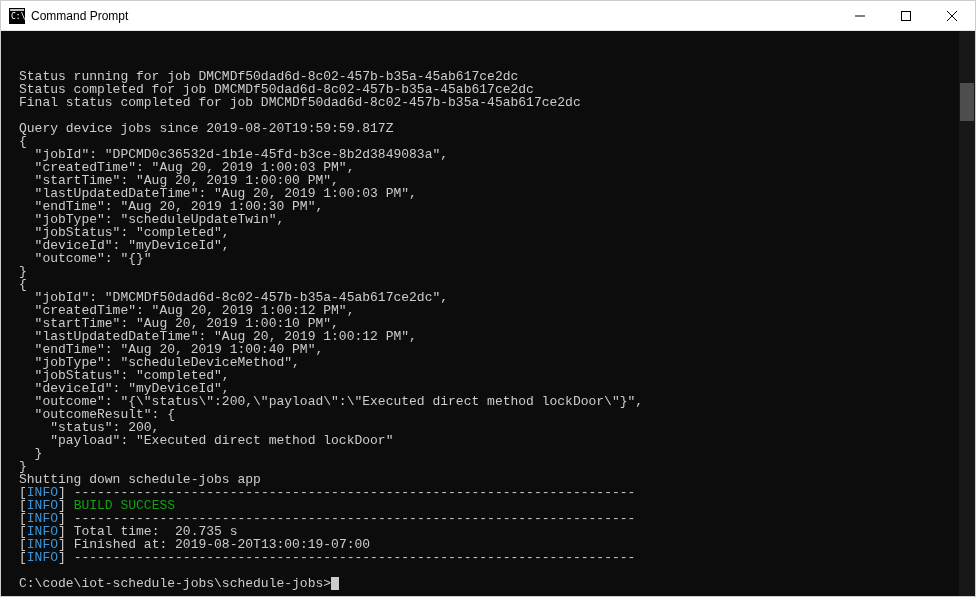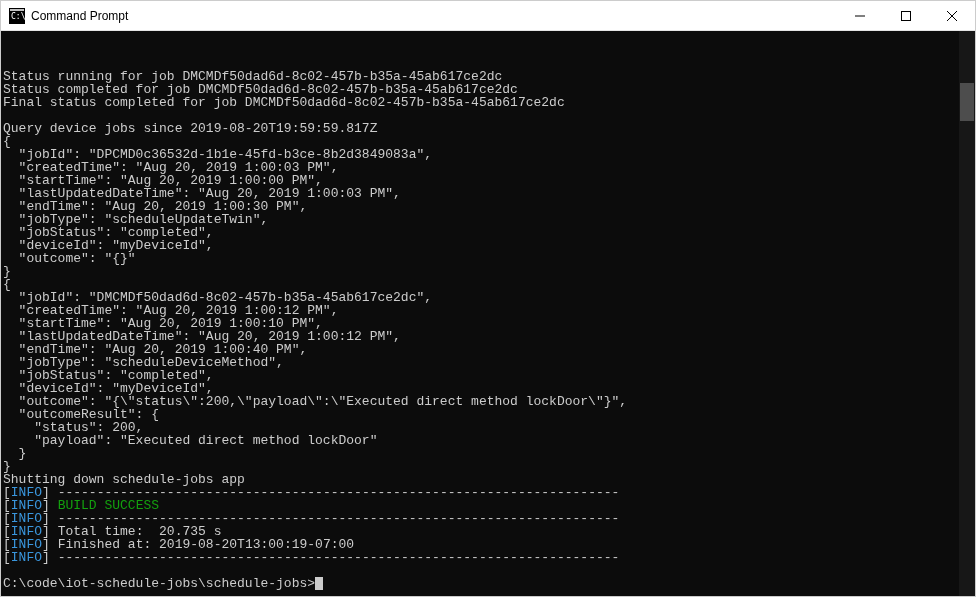--- a/index.html
+++ b/index.html
@@ -74,21 +74,21 @@
       height: 10px;
     }
 
     .terminal {
       flex: 1;
       background: #0c0c0c;
       color: #cccccc;
       font-family: 'Consolas', 'Courier New', monospace;
       font-size: 13px;
       line-height: 13px;
-      padding: 0 2px;
+      padding: 0 18px;
       overflow: hidden;
       position: relative;
       white-space: pre;
     }
 
     .terminal-content {
       position: relative;
     }
 
     .scrollbar {

